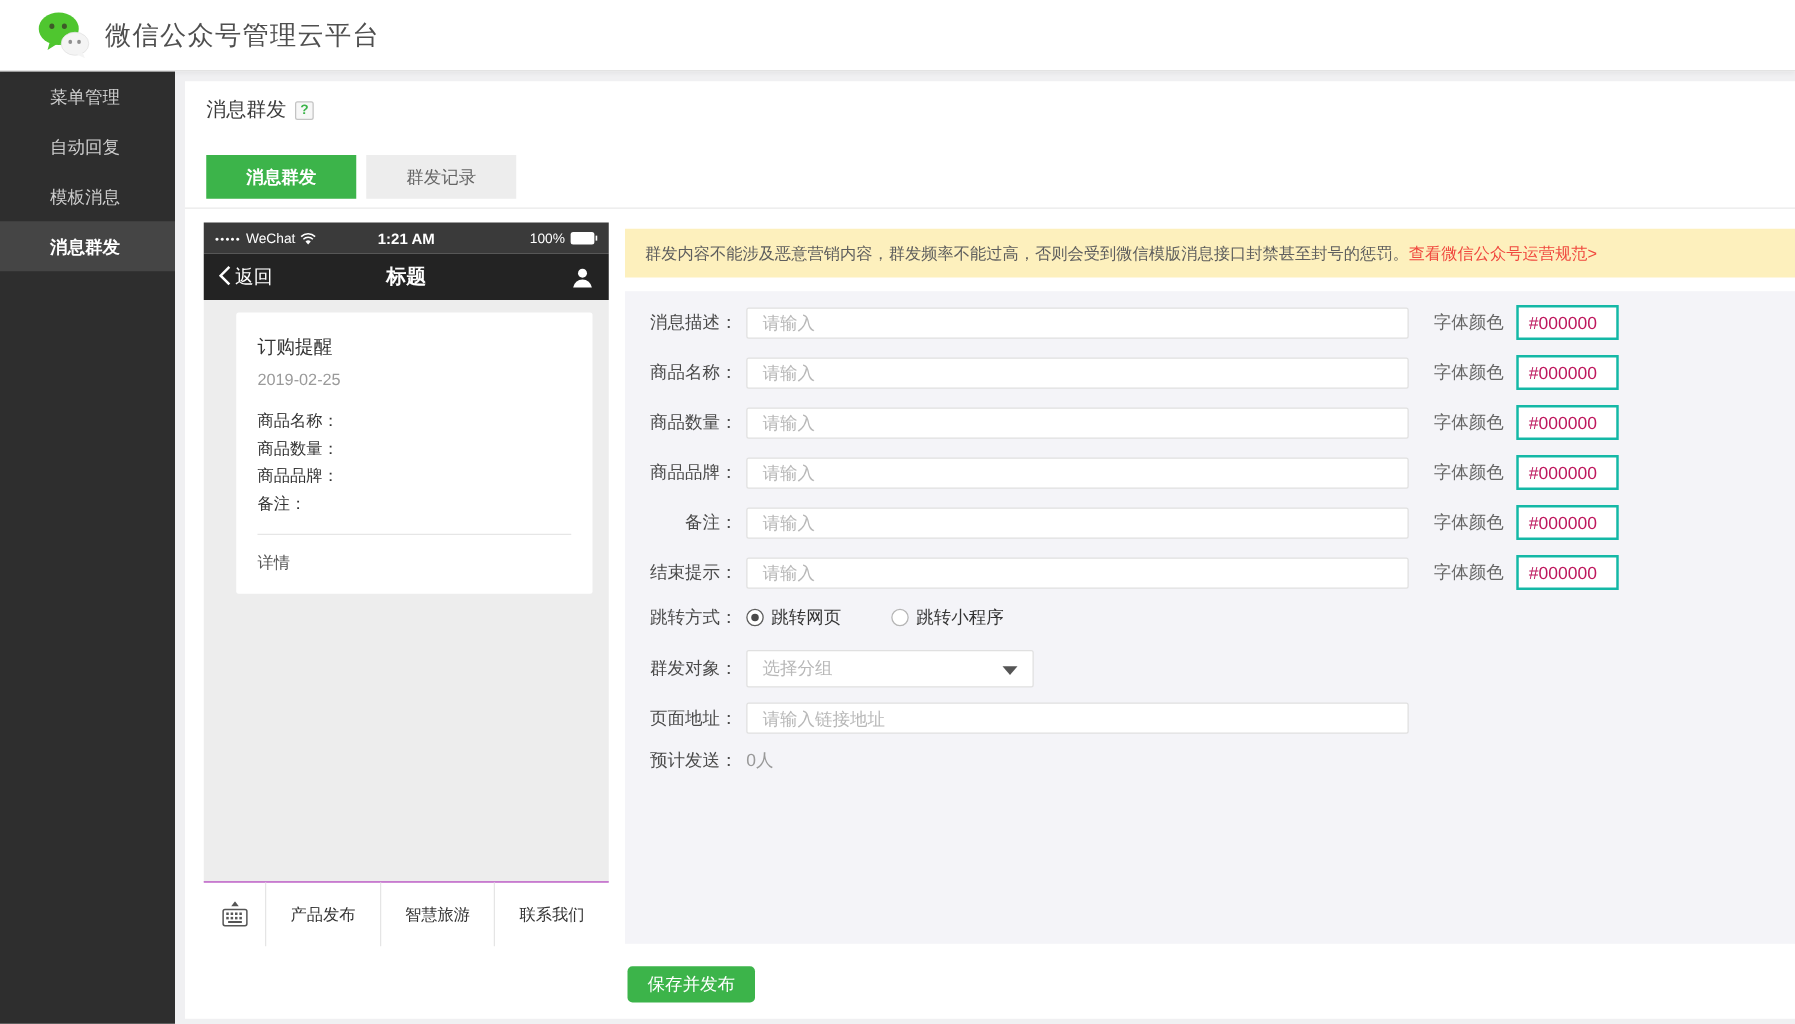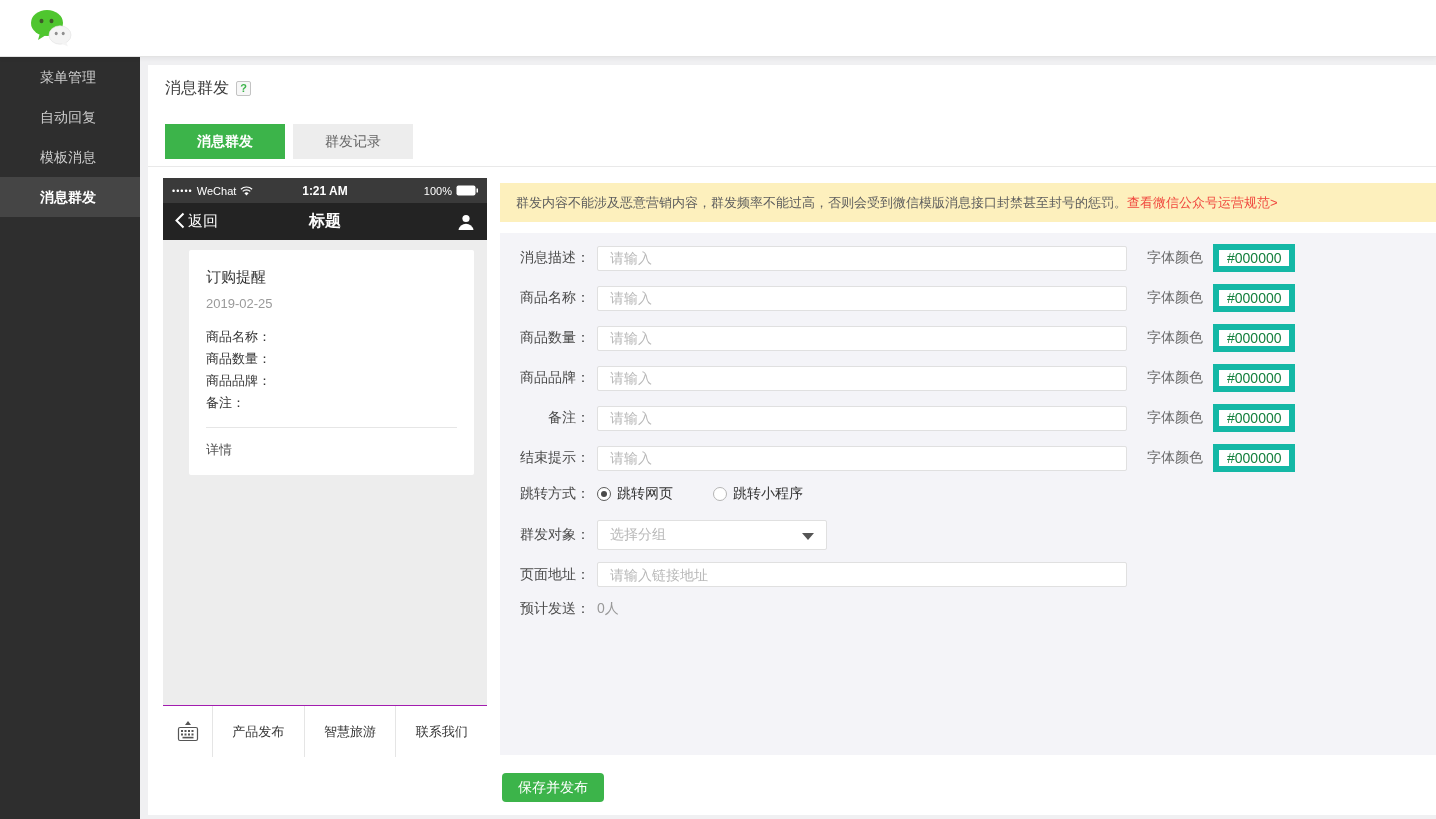--- a/index.html
+++ b/index.html
@@ -61,22 +61,22 @@
   .banner a { color:#f0483e; text-decoration:none; }
 
   
   .form-panel { position:absolute; left:352px; top:168px; width:936px; height:522px; background:#f4f4f8; padding-top:11px; }
   .form-row { display:flex; align-items:center; margin-bottom:12px; }
   .f-label { width:97px; text-align:right; padding-right:7px; font-size:14px; color:#4a4a4a; flex-shrink:0; }
   .f-input { width:530px; height:25px; background:#fff; border:1px solid #e0e0e0; border-radius:2px;
     padding:0 12px; font-size:14px; color:#333; font-family:inherit; }
   .f-input::placeholder { color:#b8b8b8; }
   .color-label { margin-left:20px; font-size:14px; color:#666; }
-  .color-input { margin-left:10px; width:82px; height:28px; background:#fff; border:6px solid #14b8a6;
-    padding:0 8px; font-size:14px; color:#15803d; font-family:inherit; }
+  .color-input { margin-left:10px; width:82px; height:28px; background:#fff; border:2px solid #14b8a6;
+    padding:0 8px; font-size:14px; color:#be185d; font-family:inherit; }
   .tpl-btn { height:28px; line-height:28px; padding:0 17px; background:#3cb44a; color:#fff; font-size:14px;
     border:none; border-radius:3px; cursor:pointer; font-family:inherit; }
   .tpl-name { margin-left:14px; font-size:14px; color:#333; }
   .row-jump { height:20px; margin-top:0; margin-bottom:16px; }
   .radio { width:14px; height:14px; border-radius:50%; background:#fff; border:1px solid #b5b5b5; position:relative; flex-shrink:0; cursor:pointer; }
   .radio.checked { border-color:#5c5c5c; }
   .radio.checked::after { content:""; position:absolute; left:3px; top:3px; width:6px; height:6px; border-radius:50%; background:#4a4a4a; }
   .radio-label { margin-left:6px; font-size:14px; color:#333; }
   .radio-gap { width:40px; }
   .f-select { width:230px; height:30px; background:#fff; border:1px solid #e0e0e0; border-radius:2px;
@@ -96,20 +96,21 @@
   <svg class="logo" viewBox="0 0 42 38">
     <ellipse cx="17" cy="14" rx="16" ry="13" fill="#4fc62f"></ellipse>
     <path d="M10 24 L8 31 L16 26 Z" fill="#4fc62f"></path>
     <ellipse cx="11.5" cy="12" rx="2" ry="2.2" fill="#3d5a28"></ellipse>
     <ellipse cx="21.5" cy="12" rx="2" ry="2.2" fill="#3d5a28"></ellipse>
     <ellipse cx="30" cy="26" rx="11" ry="9.2" fill="#f4f4f4" stroke="#e0e0e0" stroke-width="0.6"></ellipse>
     <path d="M36 33 L38 37.5 L31.5 34.5 Z" fill="#f4f4f4"></path>
     <ellipse cx="26.2" cy="24.5" rx="1.5" ry="1.7" fill="#8f8f8f"></ellipse>
     <ellipse cx="33.2" cy="24.5" rx="1.5" ry="1.7" fill="#8f8f8f"></ellipse>
   </svg>
+  <div class="app-title">微信公众号管理云平台</div>
 </div>
 
 <div class="sidebar">
   <div class="side-item">菜单管理</div>
   <div class="side-item">自动回复</div>
   <div class="side-item">模板消息</div>
   <div class="side-item active">消息群发</div>
 </div>
 
 <div class="main">

